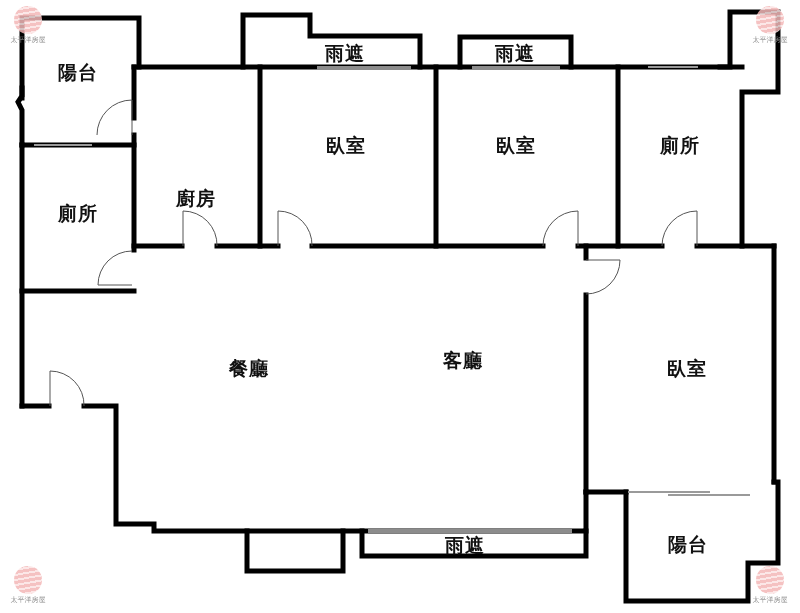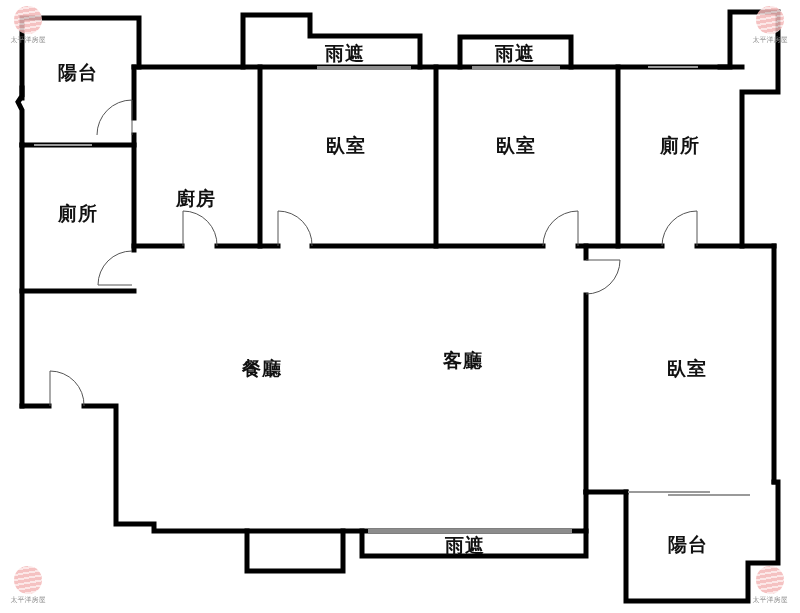--- a/index.html
+++ b/index.html
@@ -107,21 +107,21 @@
     <path class="door-leaf" d="M50,371 A34,34 0 0 1 84,406"></path>
   </g>
 </svg>
 
 <div class="label" style="left:78px;top:73px;">陽台</div>
 <div class="label" style="left:78px;top:214px;">廁所</div>
 <div class="label" style="left:196px;top:164px;margin-top:35px;">廚房</div>
 <div class="label" style="left:346px;top:146px;">臥室</div>
 <div class="label" style="left:516px;top:146px;">臥室</div>
 <div class="label" style="left:680px;top:146px;">廁所</div>
-<div class="label" style="left:262px;top:369px;">餐廳</div>
+<div class="label" style="left:249px;top:369px;">餐廳</div>
 <div class="label" style="left:463px;top:361px;">客廳</div>
 <div class="label" style="left:687px;top:369px;">臥室</div>
 <div class="label" style="left:688px;top:545px;">陽台</div>
 
 <div class="label" style="left:345px;top:54px;">雨遮</div>
 <div class="label" style="left:515px;top:54px;">雨遮</div>
 <div class="label" style="left:465px;top:546px;">雨遮</div>
 
 <div class="watermark" style="left:6px;top:6px;">
   <div class="wm-logo"></div>

